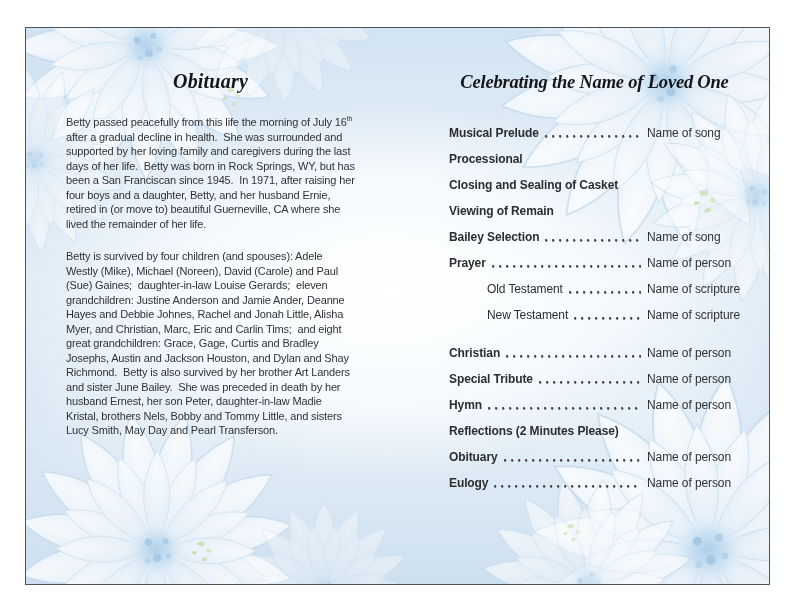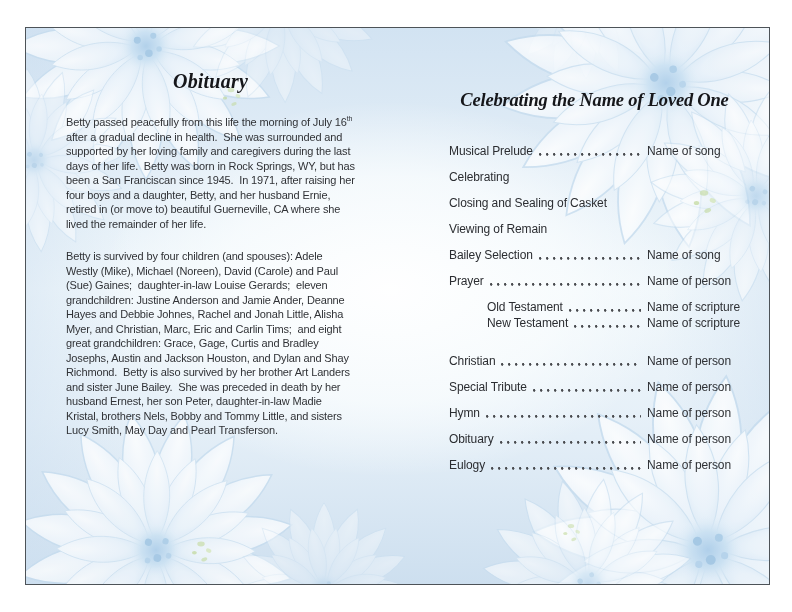--- a/index.html
+++ b/index.html
@@ -22,32 +22,32 @@
     margin:0 0 22px;text-align:center;color:#15161a;
     font-family:"Liberation Serif",serif;font-style:italic;font-weight:bold;
     font-size:20px;line-height:24px;letter-spacing:.2px;
   }
   .col-left p{
     margin:0 0 18px;font-size:11px;line-height:14.5px;letter-spacing:-0.15px;
     white-space:pre-wrap;color:#303236;
   }
   .col-left sup{font-size:7px;line-height:0;}
   
-  .col-right{position:absolute;left:423px;top:60px;width:291px;}
+  .col-right{position:absolute;left:423px;top:42px;width:291px;}
   .pg-title.right{font-size:18.5px;white-space:nowrap;letter-spacing:-0.2px;margin:0 0 32px;}
   .row{display:flex;align-items:baseline;font-size:12px;line-height:14px;margin-bottom:12px;}
-  .row .lbl{font-weight:normal;color:#2b2d31;white-space:nowrap;letter-spacing:-0.1px;}
+  .row .lbl{font-weight:bold;color:#2b2d31;white-space:nowrap;letter-spacing:-0.1px;}
   .row .leader{
     flex:1 1 auto;height:3px;margin:0 6px 2px;align-self:flex-end;
     background-image:radial-gradient(circle at 1.2px 1.4px,#4a4c50 1.05px,rgba(0,0,0,0) 1.5px);
     background-size:7px 3px;background-repeat:repeat-x;
   }
   .row .val{min-width:93px;white-space:nowrap;color:#2f3135;letter-spacing:-0.1px;}
   .row.tight{margin-bottom:1px;}
-  .row.sub{margin-bottom:2px;}
+  .row.sub{margin-bottom:12px;}
   .row.sub .lbl{font-weight:normal;padding-left:38px;}
   .row.sub.last{margin-bottom:24px;}
 </style>
 </head>
 <body>
 
 <div class="sheet">
 
   <svg class="flowers" width="743" height="556" viewBox="0 0 743 556" aria-hidden="true">
     <defs>
@@ -117,21 +117,21 @@
   <div class="col-right">
     <h2 class="pg-title right">Celebrating the Name of Loved One</h2>
 
     <div class="row">
       <span class="lbl">Musical Prelude</span>
       <span class="leader"></span>
       <span class="val">Name of song</span>
     </div>
 
     <div class="row">
-      <span class="lbl">Celebrating</span>
+      <span class="lbl">Processional</span>
     </div>
 
     <div class="row">
       <span class="lbl">Closing and Sealing of Casket</span>
     </div>
 
     <div class="row">
       <span class="lbl">Viewing of Remain</span>
     </div>
 
@@ -171,20 +171,23 @@
       <span class="leader"></span>
       <span class="val">Name of person</span>
     </div>
 
     <div class="row">
       <span class="lbl">Hymn</span>
       <span class="leader"></span>
       <span class="val">Name of person</span>
     </div>
 
+    <div class="row">
+      <span class="lbl">Reflections (2 Minutes Please)</span>
+    </div>
 
     <div class="row">
       <span class="lbl">Obituary</span>
       <span class="leader"></span>
       <span class="val">Name of person</span>
     </div>
 
     <div class="row">
       <span class="lbl">Eulogy</span>
       <span class="leader"></span>

